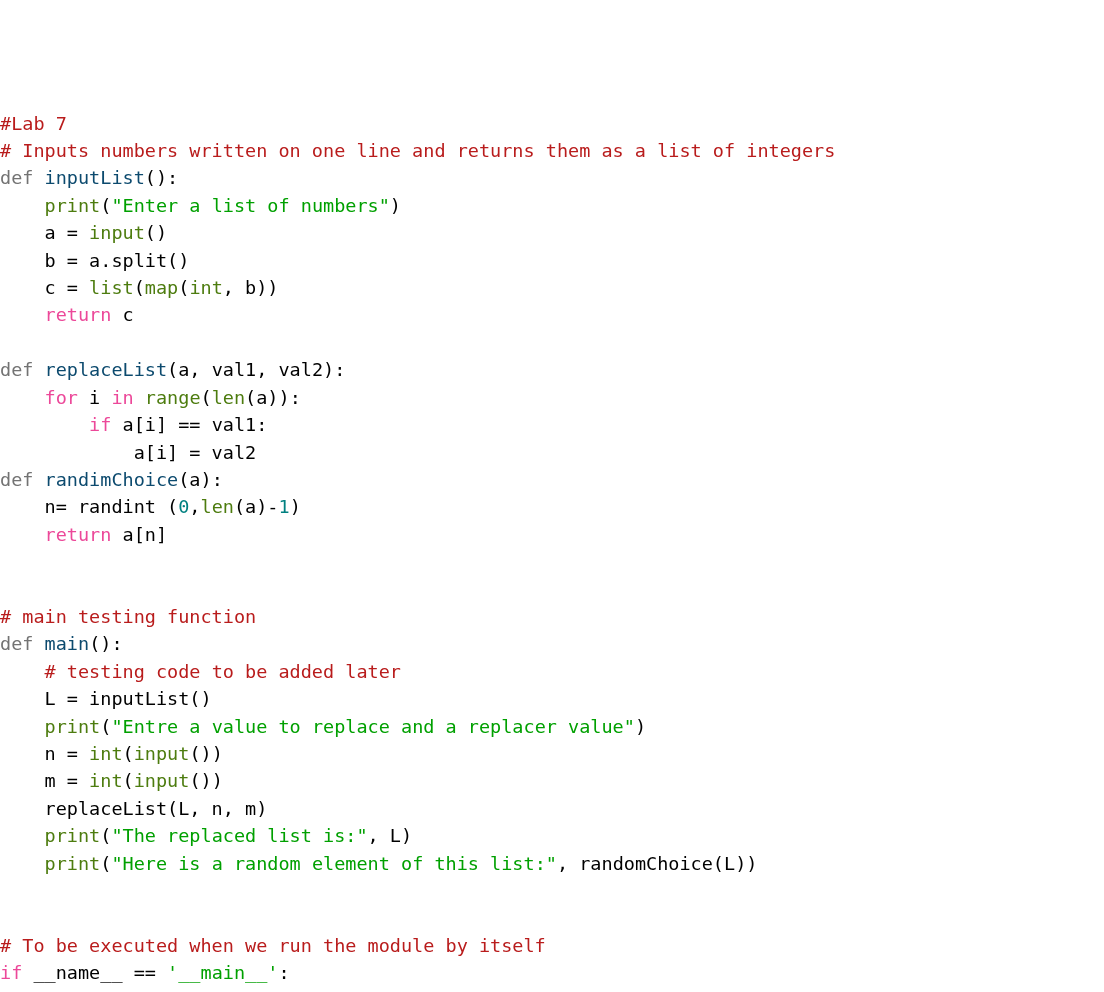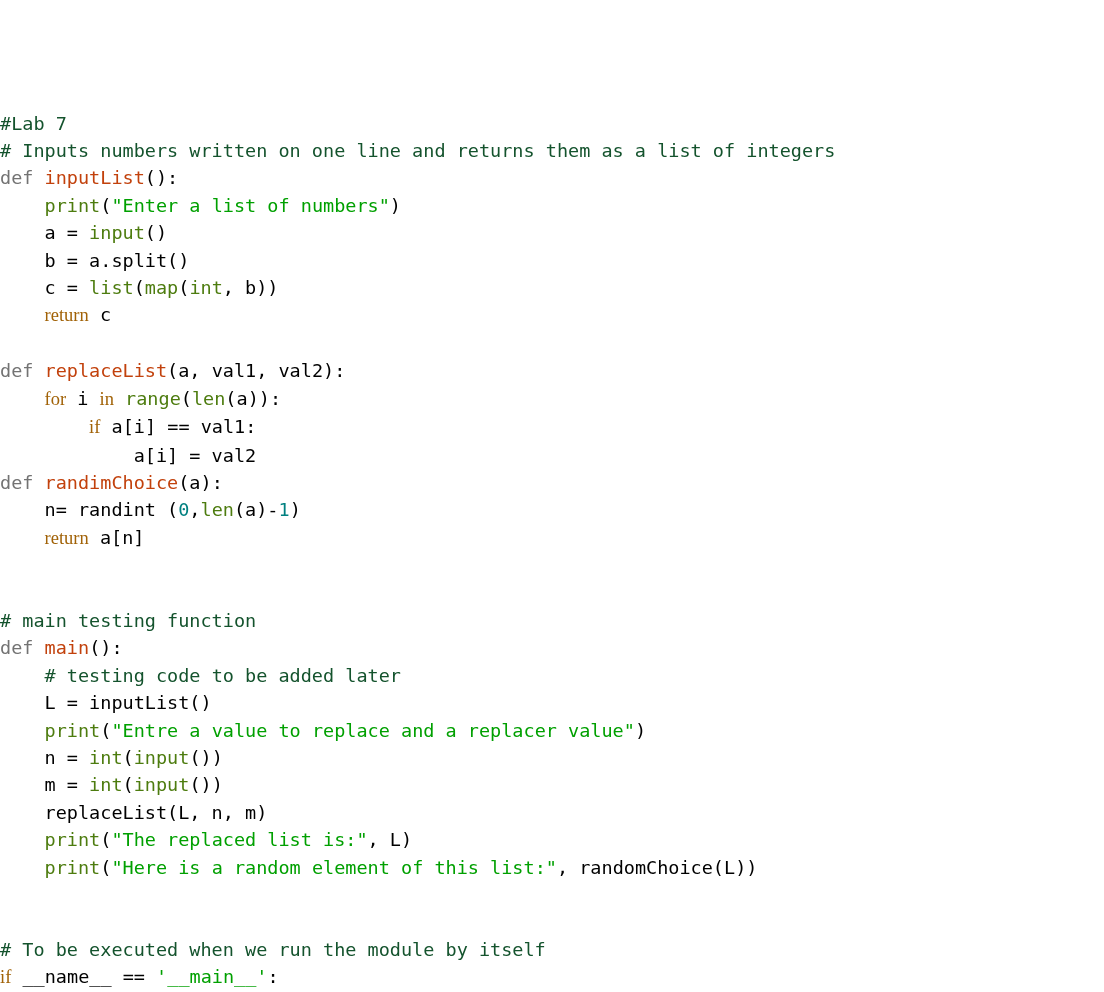--- a/index.html
+++ b/index.html
@@ -7,24 +7,24 @@
     padding: 0;
     background: #ffffff;
     font-family: "Menlo", "Consolas", "DejaVu Sans Mono", monospace;
     font-size: 18.5px;
     line-height: 27.4px;
     white-space: pre;
   }
   .code {
     padding: 0px 0px;
   }
-  .t-comment { color: #14532d; }
-  .t-kw      { color: #a16207; font-family: Liberation Serif, serif; }
+  .t-comment { color: #b91c1c; }
+  .t-kw      { color: #ec4899; }
   .t-def     { color: #737373; }
-  .t-fn      { color: #c2410c; }
+  .t-fn      { color: #0c4a6e; }
   .t-builtin { color: #4d7c0f; }
   .t-str     { color: #00a000; }
   .t-num     { color: #008080; }
   .t-plain   { color: #000000; }
 </style>
 </head>
 <body>
 
 
 

